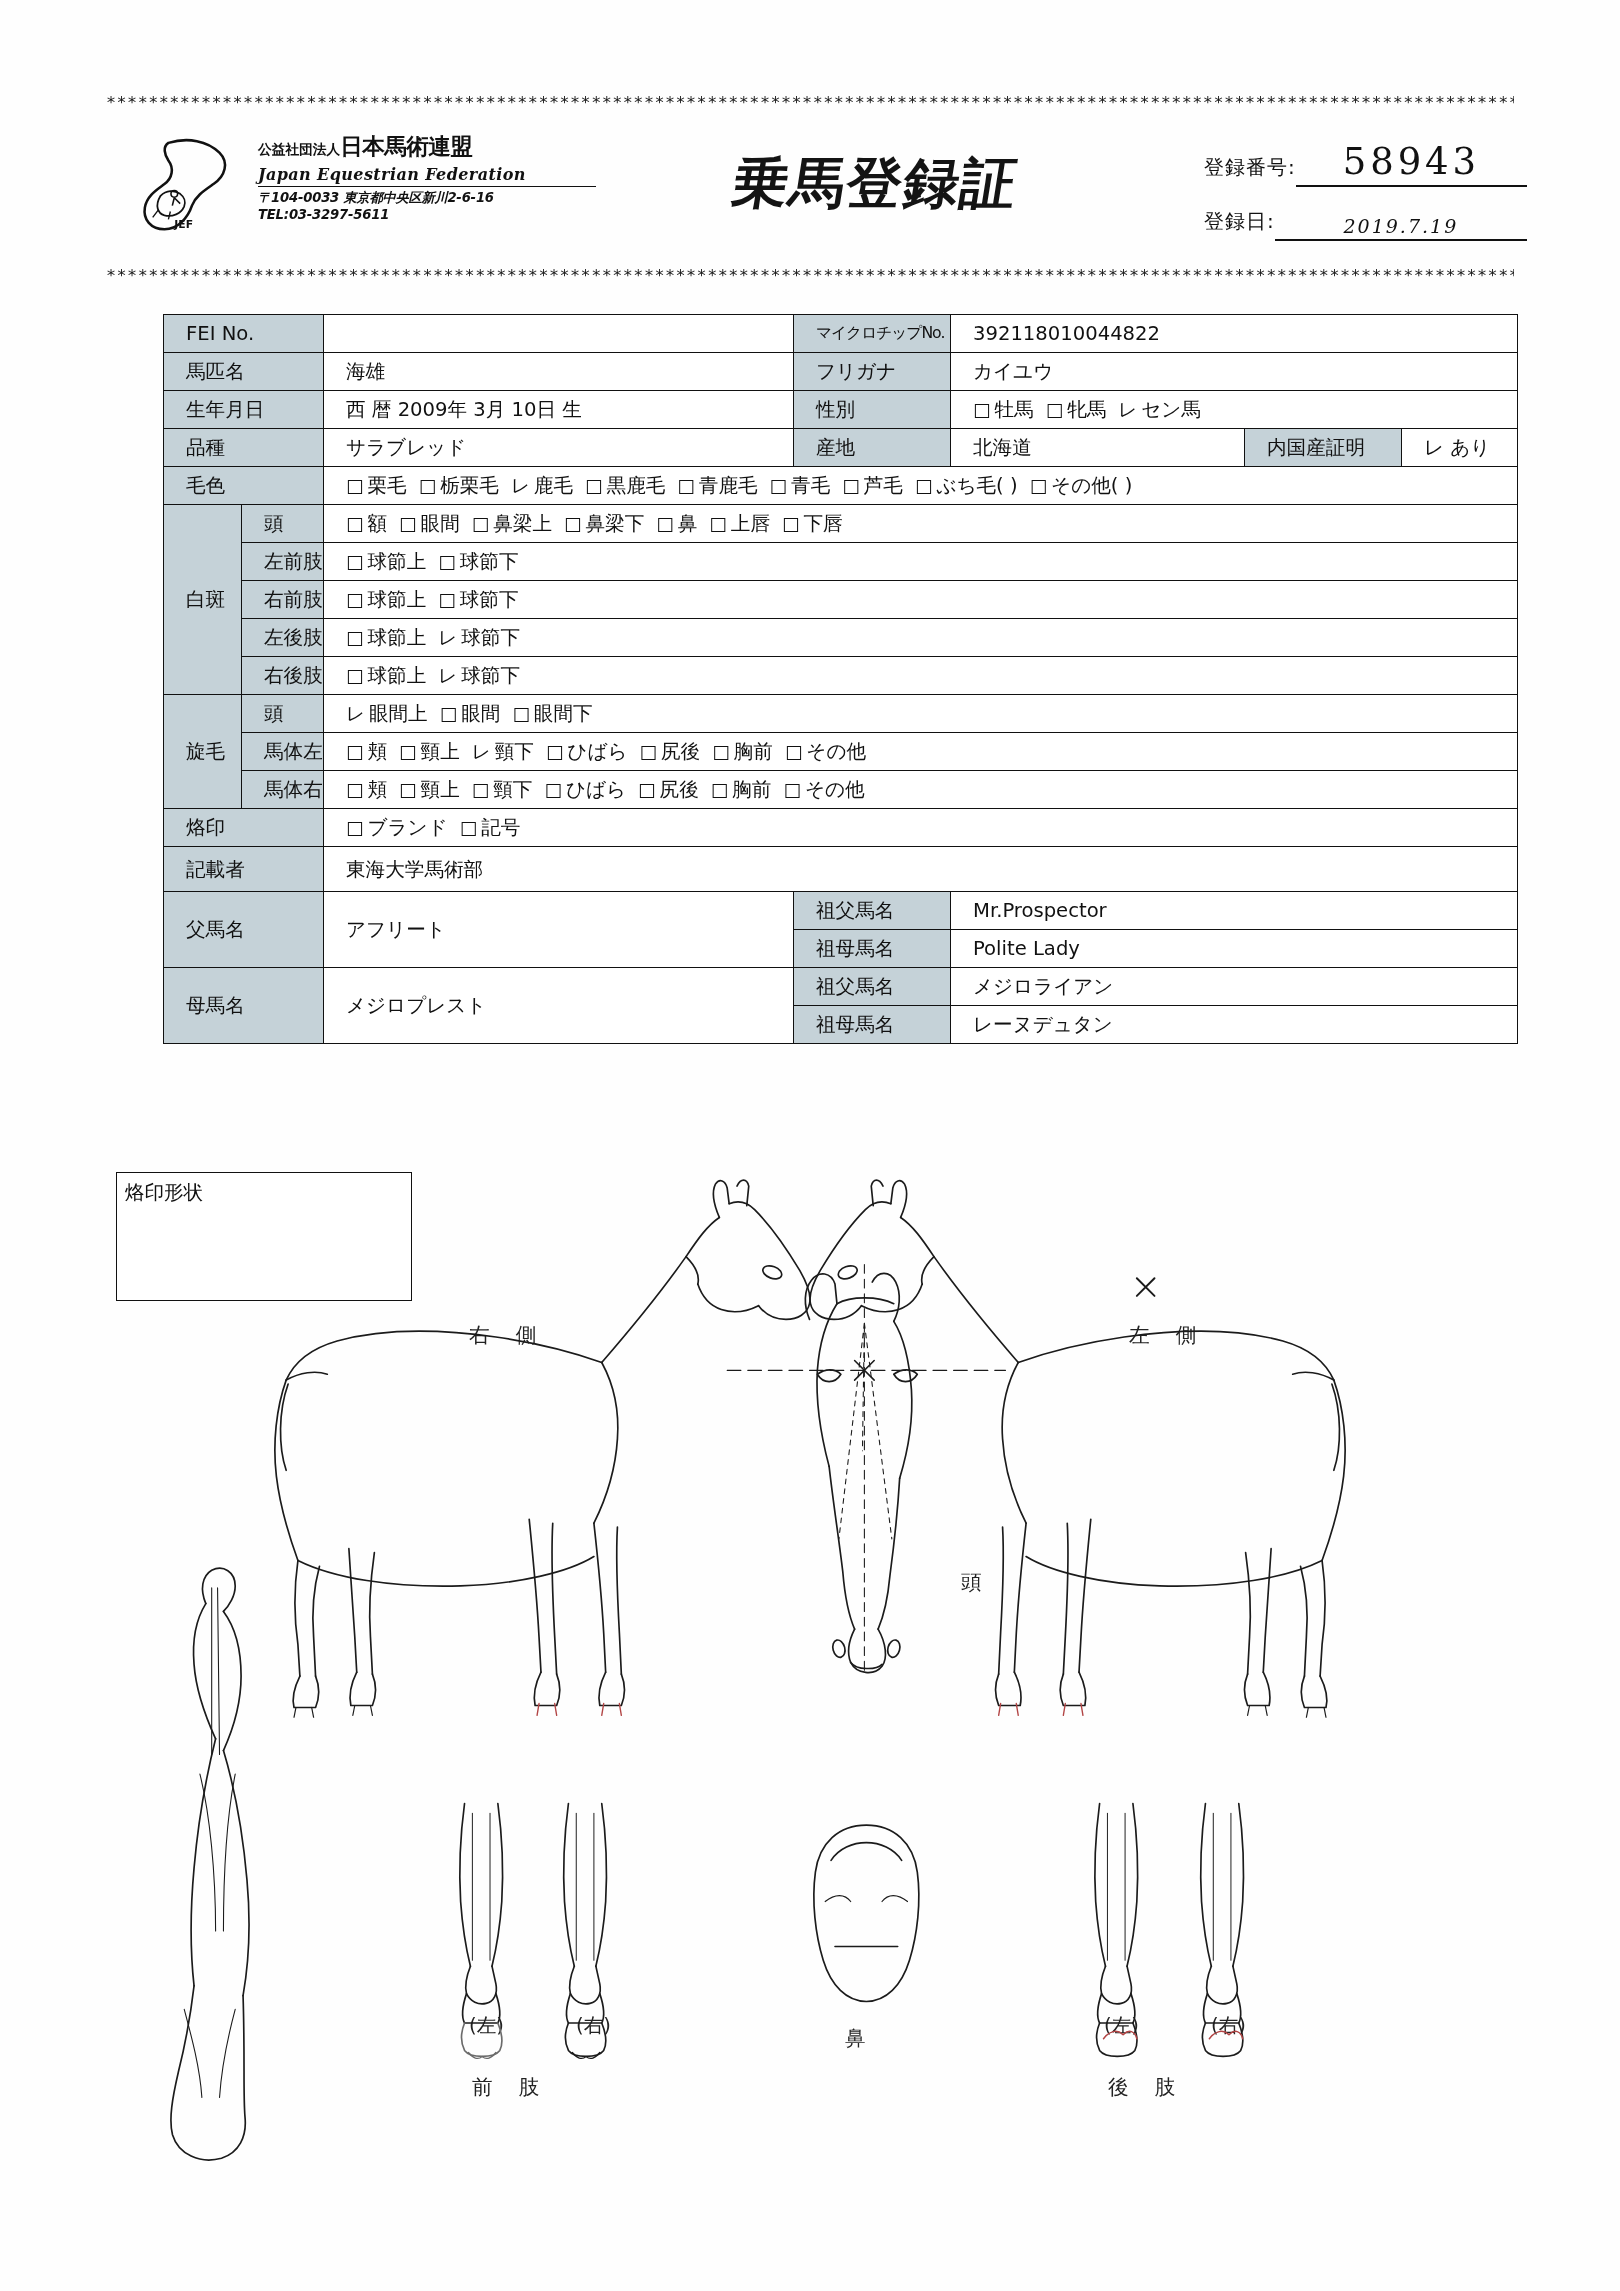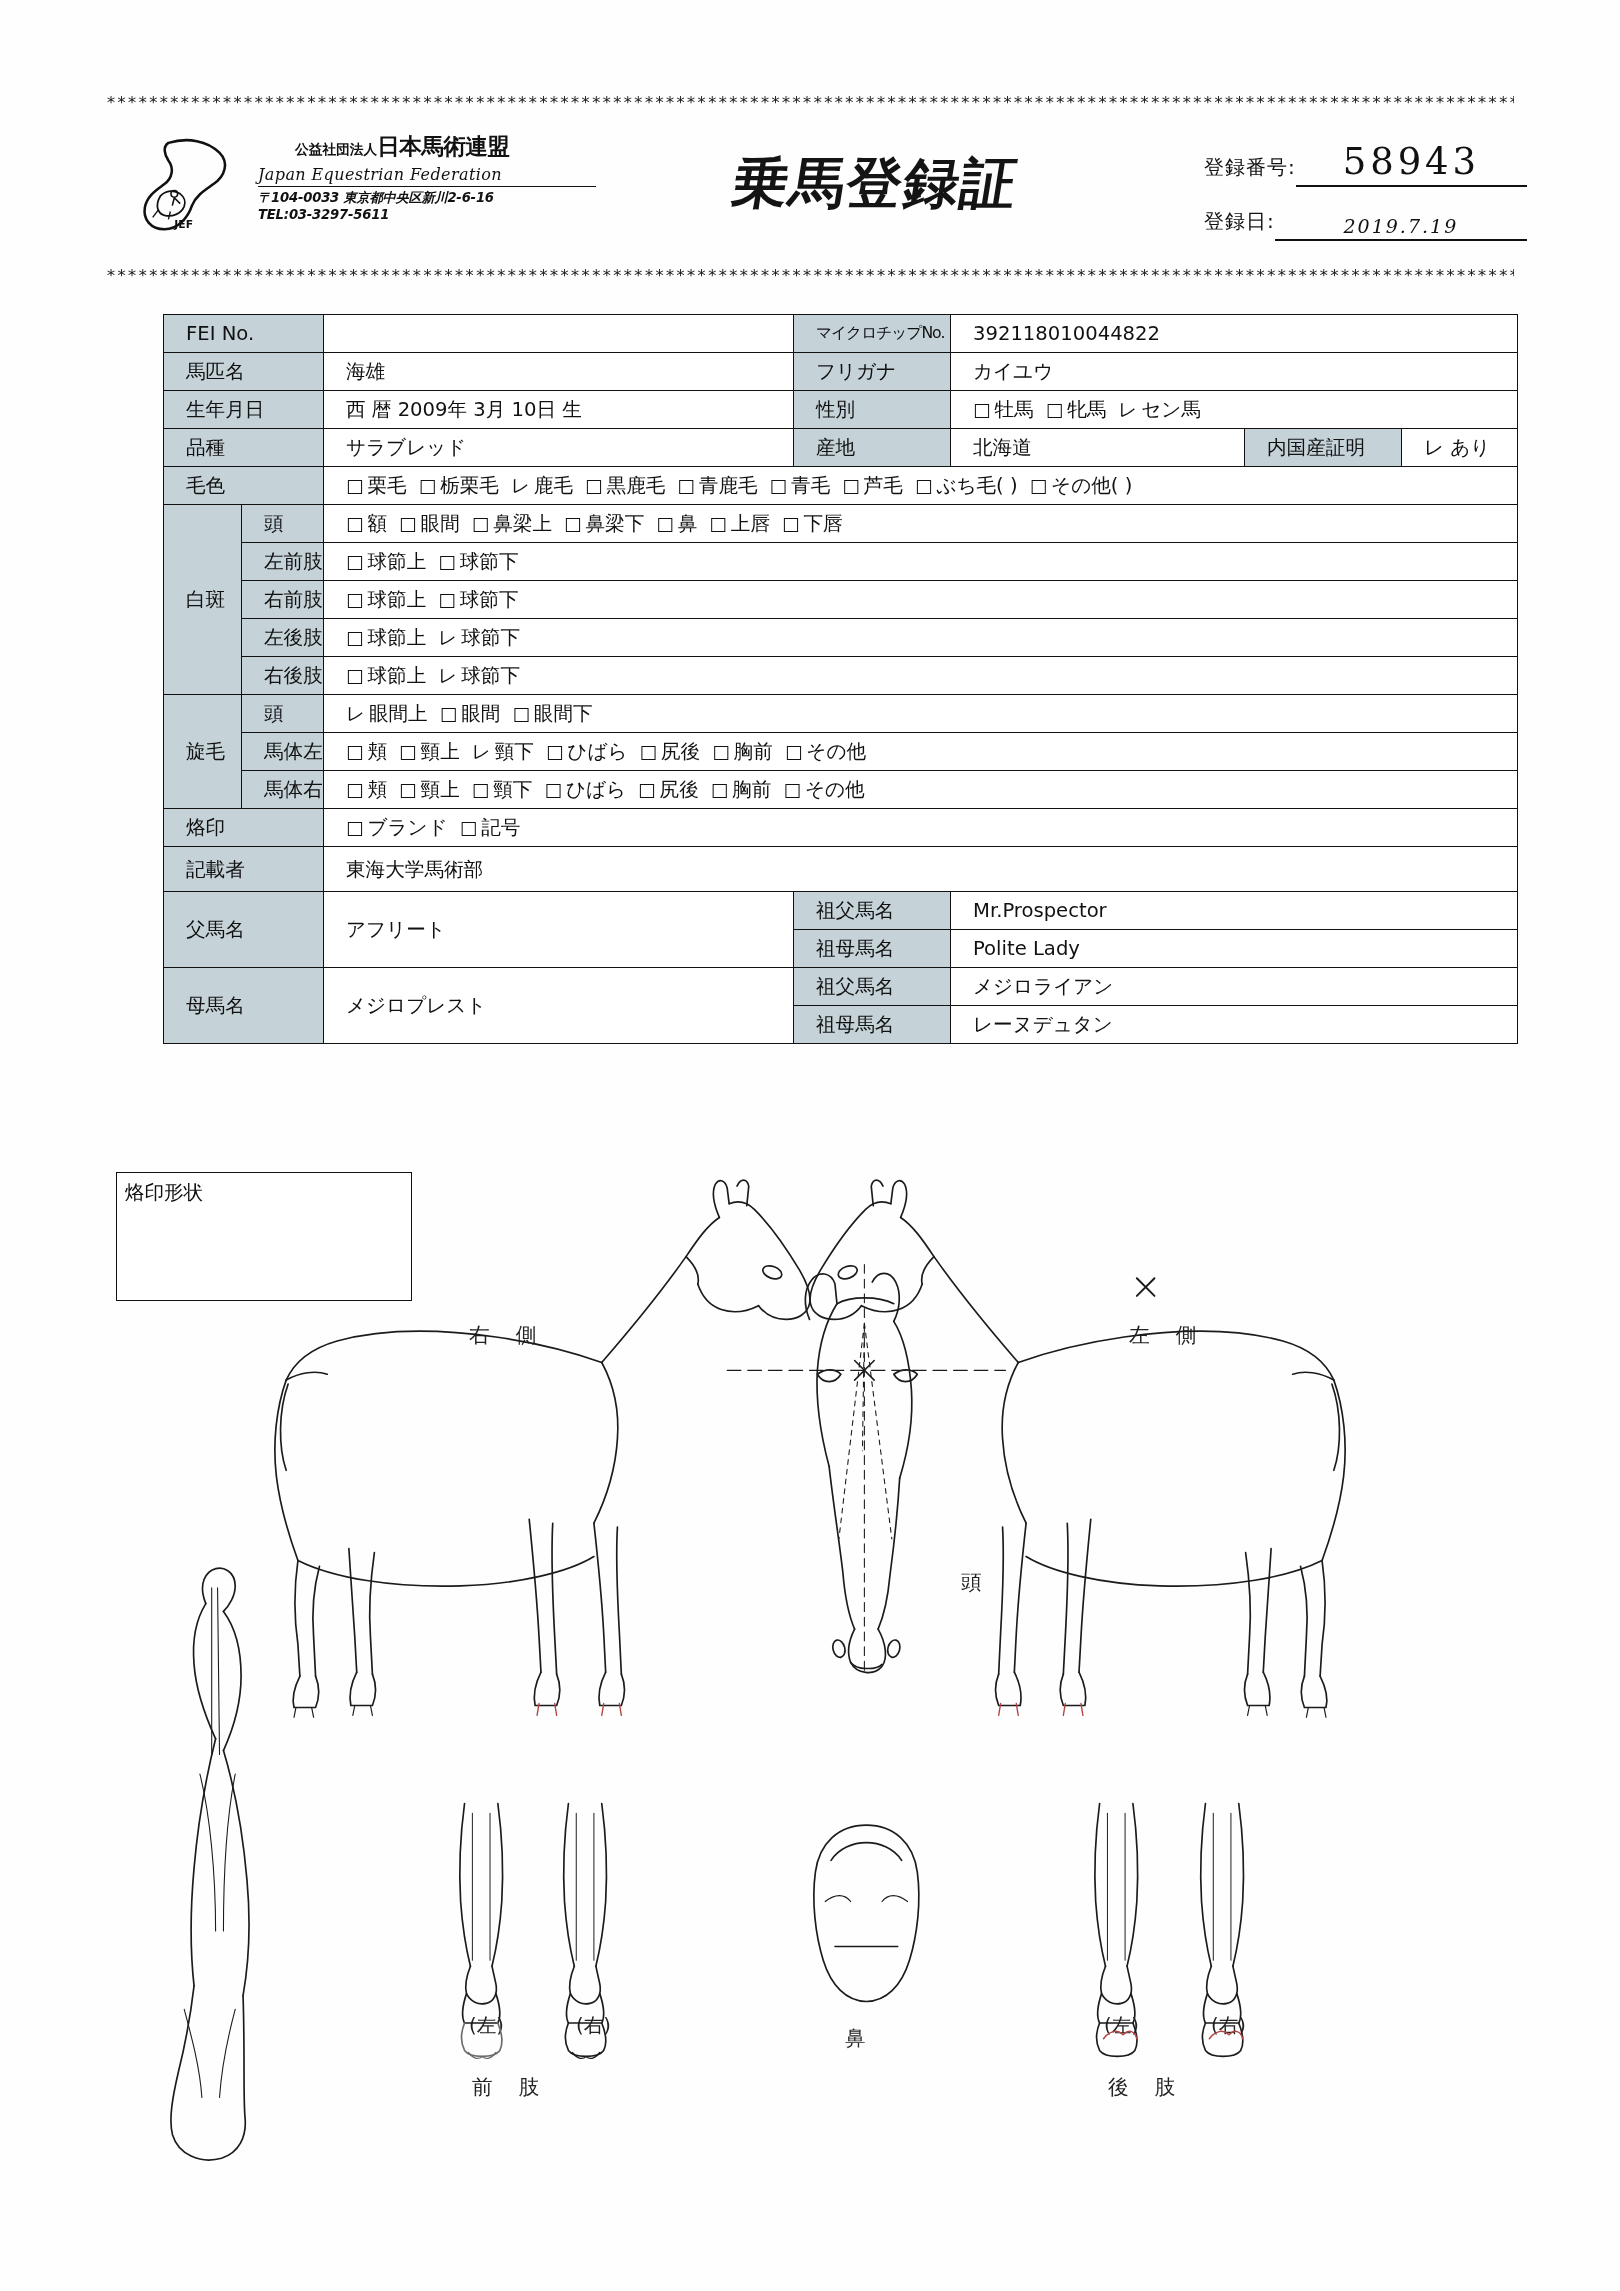--- a/index.html
+++ b/index.html
@@ -19,22 +19,22 @@
   }
   #star-top{top:94px;}
   #star-bottom{top:267px;}
 
   
   .header{position:absolute;left:106px;top:125px;width:1408px;height:129px;}
   .logo-mark{position:absolute;left:29px;top:9.8px;width:108px;height:103px;}
   .fed-block{position:absolute;left:152px;top:5.9px;width:353px;}
   .fed-jp{font-size:22.5px;font-weight:bold;letter-spacing:-0.5px;white-space:nowrap;
           font-family:"DejaVu Sans","Liberation Sans",sans-serif;}
-  .fed-jp .small{font-size:13.7px;font-weight:bold;letter-spacing:0px;margin-left:37px;}
-  .fed-en{font-size:16px;font-style:italic;font-weight:normal;letter-spacing:0.4px;
+  .fed-jp .small{font-size:13.7px;font-weight:bold;letter-spacing:0px;}
+  .fed-en{font-size:16px;font-style:italic;font-weight:bold;letter-spacing:0.4px;
           font-family:"DejaVu Serif","Liberation Serif",serif;margin-top:2.9px;}
   .fed-rule{border-top:1.6px solid #111;margin-top:2px;width:338px;}
   .fed-addr{font-size:13.2px;font-style:italic;font-weight:bold;margin-top:2px;letter-spacing:-0.2px;}
   .fed-tel{font-size:13.2px;font-style:italic;font-weight:bold;letter-spacing:-0.2px;}
 
   .doc-title{
     position:absolute;left:627px;top:21.6px;width:392px;
     font-size:55px;font-weight:bold;letter-spacing:2px;
     transform:skewX(-9deg);
     font-family:"DejaVu Sans","Liberation Sans",sans-serif;

